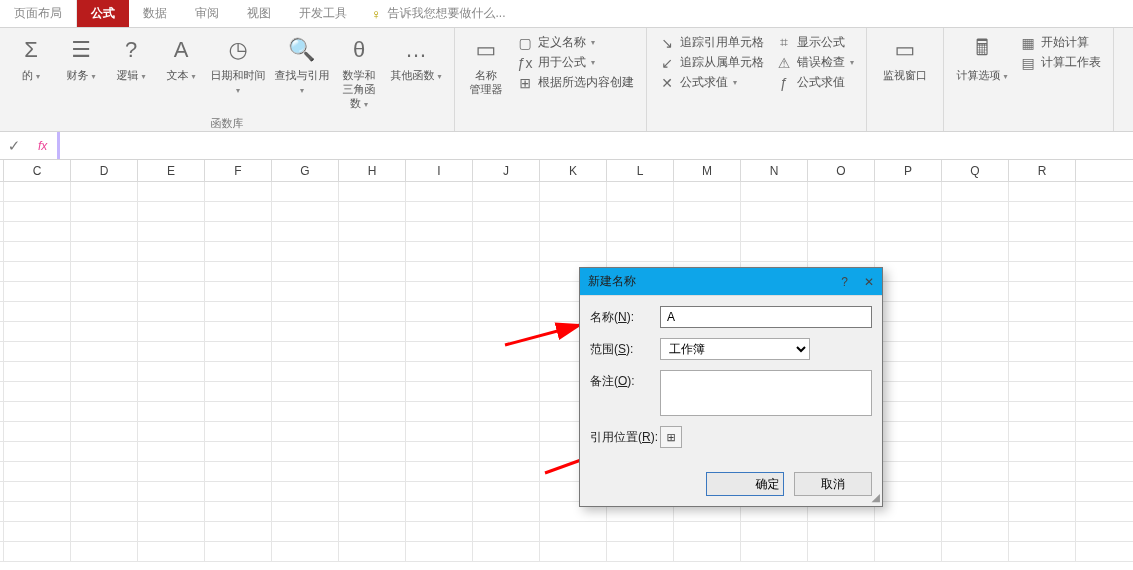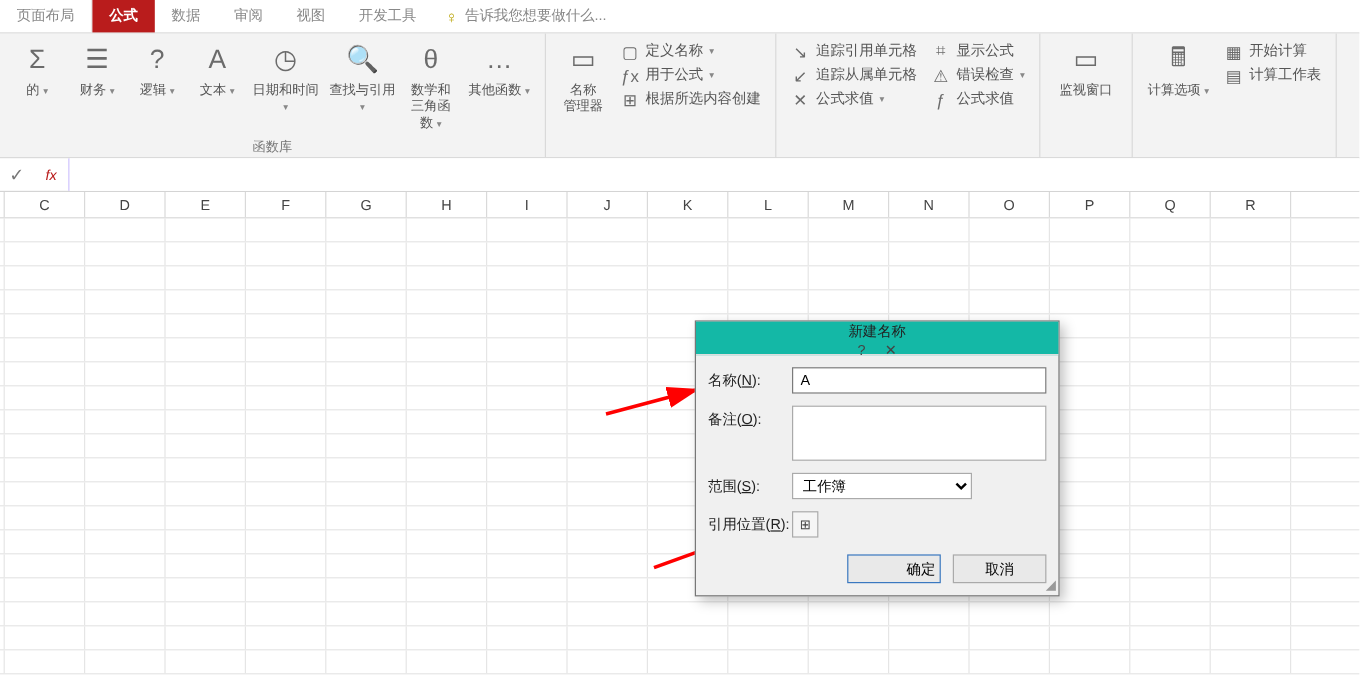--- a/index.html
+++ b/index.html
@@ -115,21 +115,21 @@
 
   
   .fbar {
     height: 28px;
     border-bottom: 1px solid #d4d4d4;
     display: flex;
     align-items: center;
     background: #fff;
   }
   .fbar .check { width: 28px; text-align:center; color:#777; font-size: 15px; }
-  .fbar .fx { font-style: italic; color:#b91c1c; padding: 0 10px; border-right: 1px solid #c4b5fd; height: 100%; display:flex; align-items:center; }
+  .fbar .fx { font-style: italic; color:#ec4899; padding: 0 10px; border-right: 3px solid #c4b5fd; height: 100%; display:flex; align-items:center; }
   .fbar .input {
     flex: 1;
     height: 100%;
     border: none;
     padding: 0 6px;
     font-size: 12px;
     outline: none;
   }
 
   
@@ -172,26 +172,25 @@
     left: 579px;
     top: 267px;
     width: 304px;
     background: #f0f0f0;
     border: 1px solid #777;
     box-shadow: 4px 4px 10px rgba(0,0,0,0.25);
     font-size: 12px;
   }
   .dlg-title {
     height: 28px;
-    background: #14b8a6;
+    background: #0ea5e9;
     border-bottom: 1px solid #ddd;
     display: flex; align-items:center;
     padding: 0 8px;
     justify-content: space-between;
-    flex-direction: column;
   }
   .dlg-title .t { color:#222; }
   .dlg-title .ctrls { display:flex; gap:16px; align-items:center; color:#444; }
   .dlg-body { padding: 10px 10px 6px 10px; }
   .form-row { display:flex; align-items:flex-start; margin-bottom: 10px; }
   .form-row .lbl { width: 70px; color:#222; padding-top: 3px;}
   .form-row .lbl .uline { text-decoration: underline; }
   .form-row .ctl { flex:1; display:flex; gap:4px; }
   .form-row input.txt {
     flex:1;
@@ -812,34 +811,34 @@
     </span>
   </div>
   <div class="dlg-body">
     <div class="form-row">
       <div class="lbl"><span>名称(</span><span class="uline">N</span><span>):</span></div>
       <div class="ctl">
           <input class="txt" value="A" style="">
         </div>
     </div>
     <div class="form-row">
-      <div class="lbl"><span>备注(</span><span class="uline">O</span><span>):</span></div>
-      <div class="ctl">
-          <textarea class="ta" style=""></textarea>
-        </div>
-    </div>
-    <div class="form-row">
       <div class="lbl"><span>范围(</span><span class="uline">S</span><span>):</span></div>
       <div class="ctl" style="max-width:150px;">
         <select class="sel">
           <option>工作簿</option>
         </select>
       </div>
     </div>
-    <div class="form-row" style="margin-bottom:4px;">
+    <div class="form-row">
+      <div class="lbl"><span>备注(</span><span class="uline">O</span><span>):</span></div>
+      <div class="ctl">
+          <textarea class="ta" style=""></textarea>
+        </div>
+    </div>
+    <div class="form-row" style="margin-bottom:14px;">
       <div class="lbl"><span>引用位置(</span><span class="uline">R</span><span>):</span></div>
       <div class="ctl">
         <div class="ref-btn">
           <span>⊞</span>
         </div>
       </div>
     </div>
   </div>
   <div class="dlg-buttons">
     <button class="primary">确定</button>

